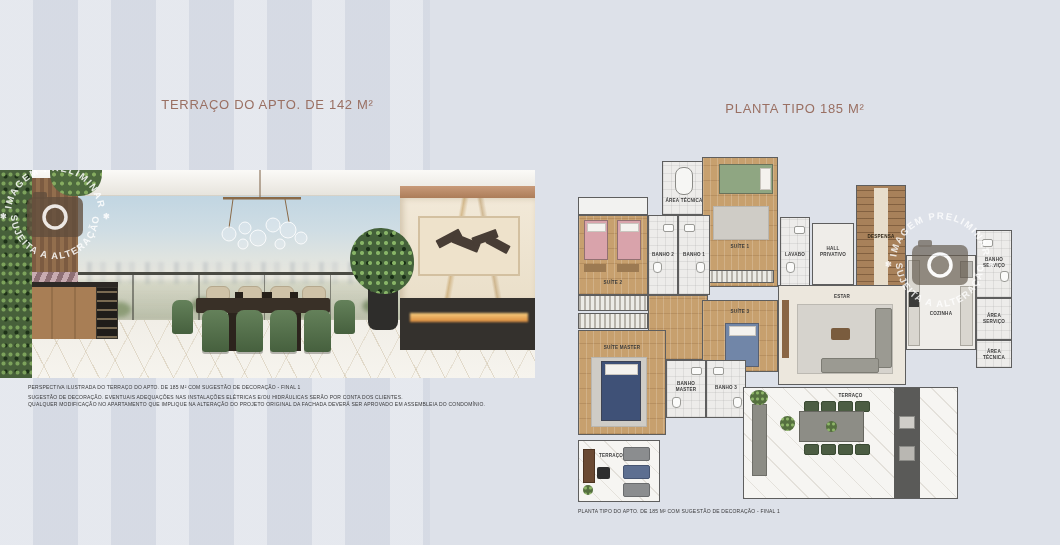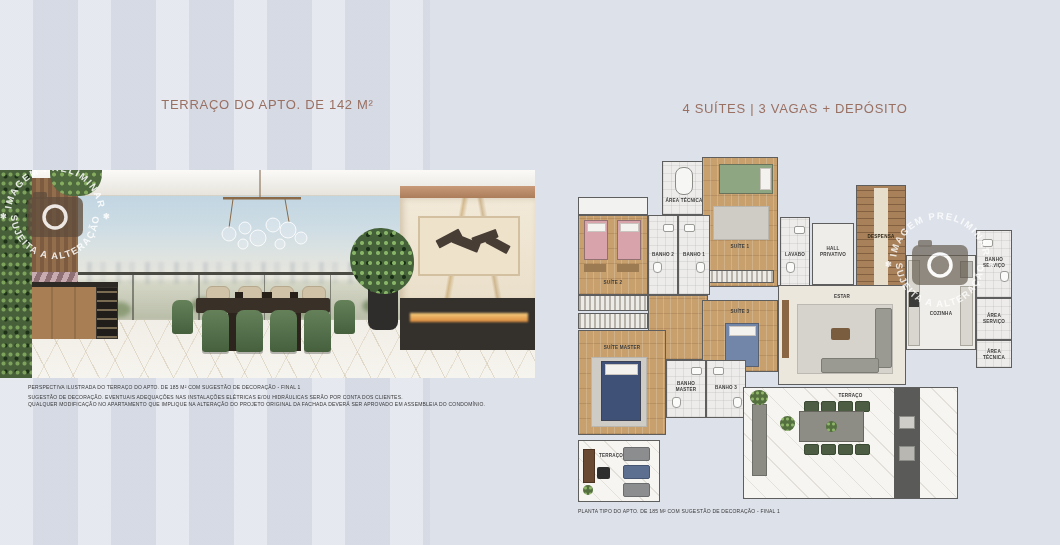--- a/index.html
+++ b/index.html
@@ -193,21 +193,21 @@
     <text x="10" y="69" font-size="8">✱</text>
     <text x="113" y="69" font-size="8">✱</text>
   </svg>
 </div>
 
 <div class="abs caption" style="left:28px;top:384px;width:500px;">PERSPECTIVA ILUSTRADA DO TERRAÇO DO APTO. DE 185 M² COM SUGESTÃO DE DECORAÇÃO - FINAL 1</div>
 <div class="abs caption" style="left:28px;top:394px;width:520px;">SUGESTÃO DE DECORAÇÃO. EVENTUAIS ADEQUAÇÕES NAS INSTALAÇÕES ELÉTRICAS E/OU HIDRÁULICAS SERÃO POR CONTA DOS CLIENTES.</div>
 <div class="abs caption" style="left:28px;top:401px;width:520px;">QUALQUER MODIFICAÇÃO NO APARTAMENTO QUE IMPLIQUE NA ALTERAÇÃO DO PROJETO ORIGINAL DA FACHADA DEVERÁ SER APROVADO EM ASSEMBLEIA DO CONDOMÍNIO.</div>
 
 <div class="abs title" style="left:578px;top:100px;width:434px;line-height:17px;">
-  <div>4 SUÍTES | 3 VAGAS + DEPÓSITO</div>
+  <div>PLANTA TIPO 185 M²</div>
 </div>
 
 <div class="abs plan">
 
   <div class="room" style="left:0;top:42px;width:70px;height:18px;background:#f2f2f0;"></div>
 
   <div class="room bathf" style="left:84px;top:6px;width:44px;height:54px;">
     <div class="abs" style="left:12px;top:5px;width:18px;height:28px;border:1.5px solid #8b8b87;border-radius:8px;background:#f6f6f4;"></div>
     <div class="rlabel" style="top:36px;">ÁREA TÉCNICA</div>
   </div>

